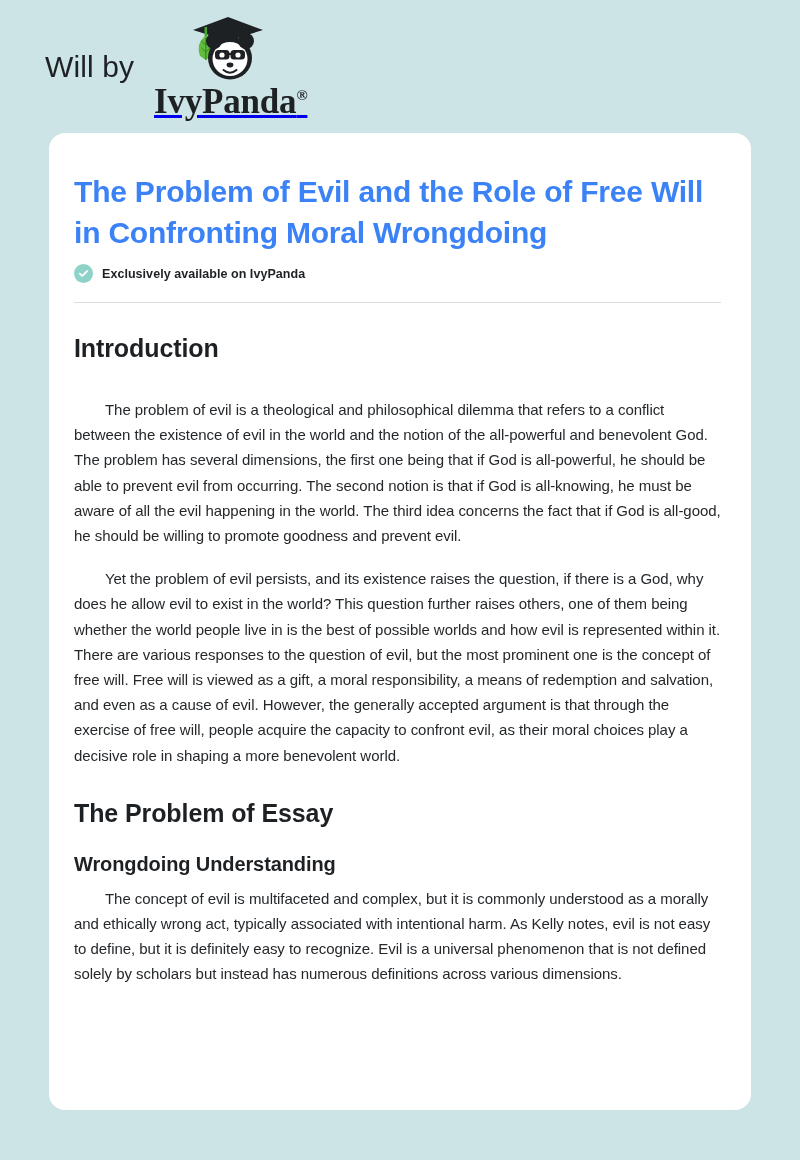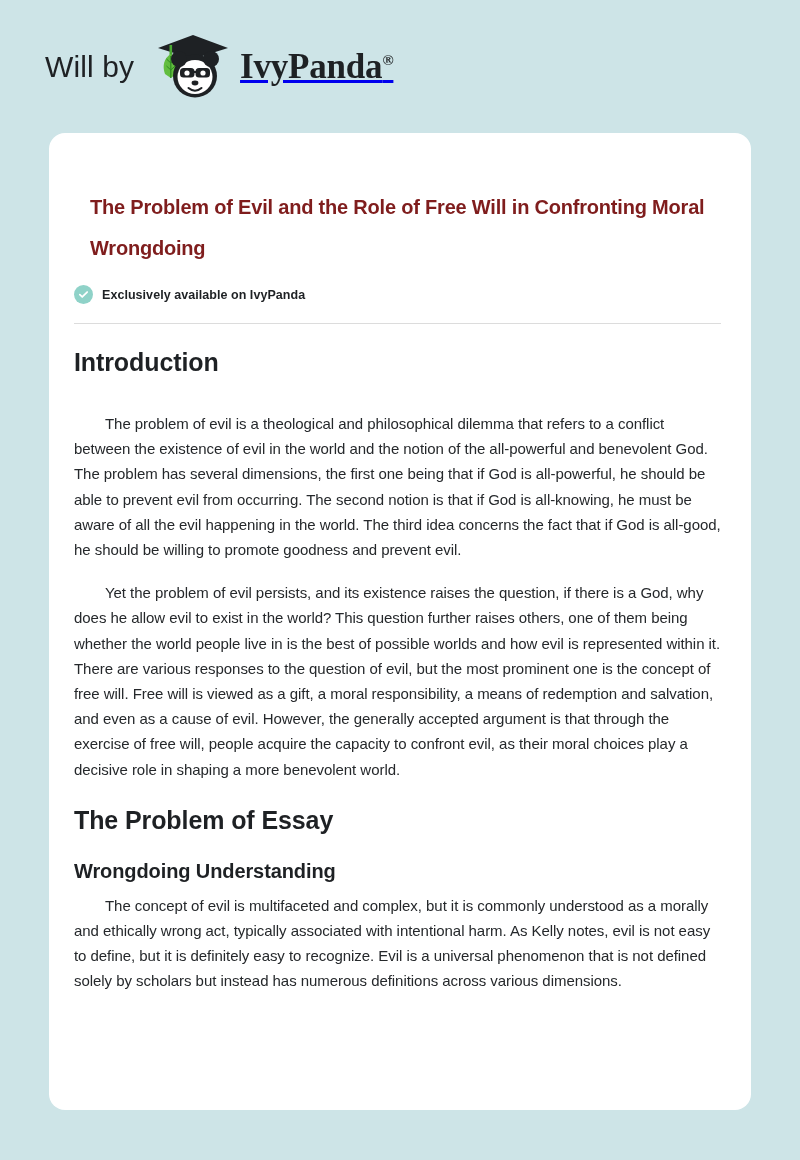--- a/index.html
+++ b/index.html
@@ -27,20 +27,21 @@
     font-size: 30px;
     font-weight: 400;
     color: #1e2124;
     letter-spacing: .1px;
     line-height: 1;
   }
   .brand-logo {
     display: flex;
     align-items: center;
     margin-left: 18px;
+    flex-direction: column;
   }
   .panda-mark {
     width: 86px;
     height: 70px;
     display: block;
     flex: none;
   }
   .brand-wordmark {
     font-family: "Liberation Serif", serif;
     font-size: 35px;
@@ -68,25 +69,25 @@
     border-radius: 16px;
     box-sizing: border-box;
     padding: 38px 30px 0 25px;
     overflow: hidden;
   }
   .card-inner {
     padding: 0 0 0 0;
   }
 
   .doc-title {
-    font-size: 20px;
+    font-size: 30px;
     line-height: 41px;
     font-weight: 700;
-    color: #7f1d1d;
-    margin: 16px;
+    color: #3b82f6;
+    margin: 0;
     letter-spacing: -0.2px;
     max-width: 650px;
   }
 
   .exclusive-badge {
     display: flex;
     align-items: center;
     margin-top: 11px;
   }
   .badge-check {
@@ -112,21 +113,21 @@
     height: 1px;
     background: #dcdcdc;
     margin: 19px 0 0 0;
     width: 647px;
   }
 
   .h2 {
     font-size: 25px;
     font-weight: 700;
     color: #1e2124;
-    margin: 24px 0 0 0;
+    margin: 31px 0 0 0;
     letter-spacing: -0.1px;
   }
   .h3 {
     font-size: 20px;
     font-weight: 700;
     color: #1e2124;
     margin: 25px 0 0 0;
     letter-spacing: -0.1px;
   }
   p.body-text {

